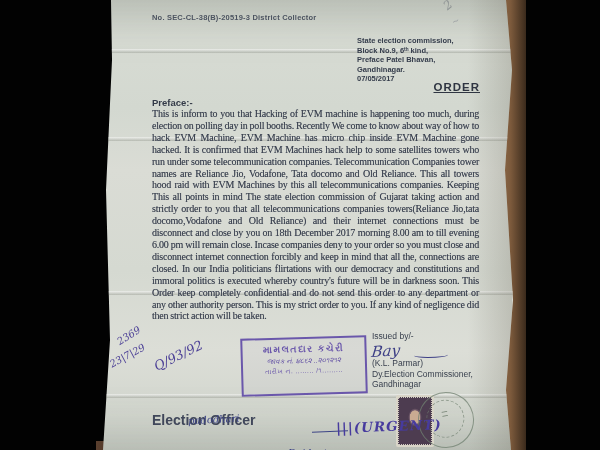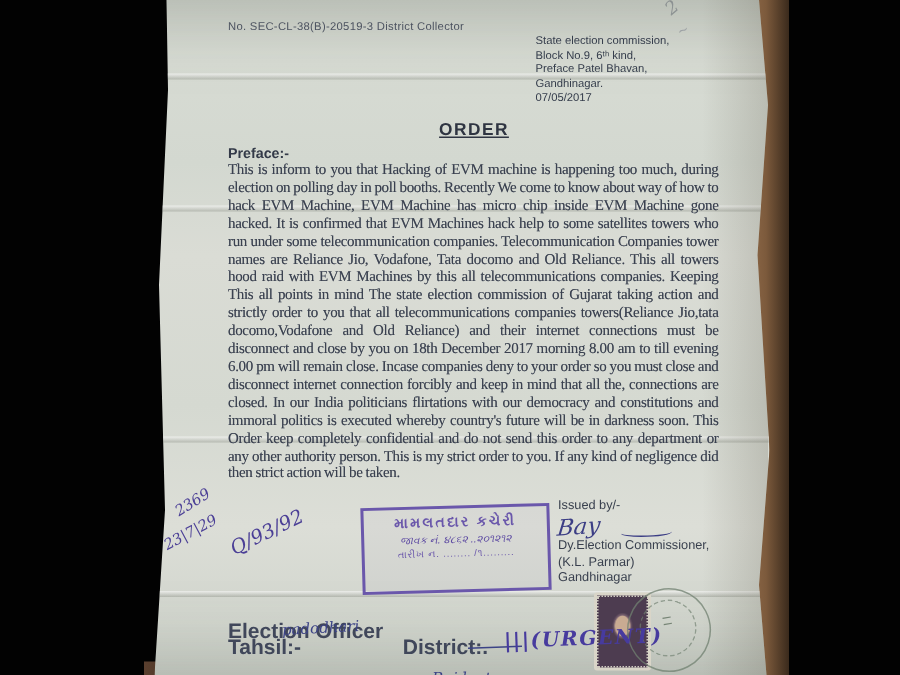--- a/index.html
+++ b/index.html
@@ -15,23 +15,23 @@
     background:
       linear-gradient(180deg,#ccd1c9 0%,#d7dbd3 9%,#d3d8d0 24%,#dadcd5 38%,#d5d9d1 60%,#dcded7 78%,#d2d6ce 92%,#c9cec6 100%);
     clip-path:polygon(111px 0,506px 0,512px 70px,505px 170px,513px 300px,506px 390px,511px 450px,103px 450px,110px 340px,106px 190px,112px 60px);
     box-shadow:inset 0 0 60px rgba(70,75,65,.25);}
   .crease{position:absolute;left:0;width:600px;height:4px;pointer-events:none;
     background:linear-gradient(180deg,rgba(255,255,255,.55),rgba(95,100,88,.28));}
   .shade-right{position:absolute;top:0;left:468px;width:44px;height:450px;
     background:linear-gradient(90deg,rgba(0,0,0,0),rgba(90,85,70,.22));}
   
   .typed{position:absolute;color:#3a4150;}
-  #ref-no{left:152px;top:13px;font-size:7.5px;font-weight:normal;color:#4c5360;letter-spacing:.2px;}
-  #letterhead{left:357px;top:22px;font-size:7.5px;font-weight:normal;color:#343c4b;line-height:9.6px;}
-  #order-title{left:152px;top:81px;width:328px;text-align:center;font-size:11.5px;font-weight:bold;
+  #ref-no{left:152px;top:13px;font-size:7.5px;font-weight:bold;color:#4c5360;letter-spacing:.2px;}
+  #letterhead{left:357px;top:36px;font-size:7.5px;font-weight:bold;color:#343c4b;line-height:9.6px;}
+  #order-title{left:152px;top:81px;width:328px;text-align:right;font-size:11.5px;font-weight:bold;
     color:#2f3542;letter-spacing:1px;text-decoration:underline;}
   #preface{left:152px;top:97px;font-size:9.5px;font-weight:bold;color:#333a48;}
   #body-text{left:152px;top:108px;width:327px;font-size:10px;line-height:11.9px;
     letter-spacing:-.22px;word-spacing:-.3px;text-align:justify;color:#3a4150;
     text-shadow:0 0 .4px rgba(58,65,80,.55);font-family:Liberation Serif, serif;}
   
   #issued-block{left:372px;top:331px;width:118px;text-align:left;color:#39404e;font-size:8.5px;line-height:10.8px;}
   #signature{display:block;font-family:"DejaVu Serif",serif;font-style:italic;font-size:15px;
     color:#3c3e85;transform:skewX(-10deg) rotate(-4deg);line-height:13px;}
   #signature-underline{display:block;width:34px;height:5px;margin:-3px auto 0;
@@ -98,42 +98,37 @@
     </div>
 
     <div id="order-title" class="typed">ORDER</div>
     <div id="preface" class="typed">Preface:-</div>
     <div id="body-text" class="typed">This is inform to you that Hacking of EVM machine is happening too much, during election on polling day in poll booths. Recently We come to know about way of how to hack EVM Machine, EVM Machine has micro chip inside EVM Machine gone hacked. It is confirmed that EVM Machines hack help to some satellites towers who run under some telecommunication companies. Telecommunication Companies tower names are Reliance Jio, Vodafone, Tata docomo and Old Reliance. This all towers hood raid with EVM Machines by this all telecommunications companies. Keeping This all points in mind The state election commission of Gujarat taking action and strictly order to you that all telecommunications companies towers(Reliance Jio,tata docomo,Vodafone and Old Reliance) and their internet connections must be disconnect and close by you on 18th December 2017 morning 8.00 am to till evening 6.00 pm will remain close. Incase companies deny to your order so you must close and disconnect internet connection forcibly and keep in mind that all the, connections are closed. In our India politicians flirtations with our democracy and constitutions and immoral politics is executed whereby country's future will be in darkness soon. This Order keep completely confidential and do not send this order to any department or any other authority person. This is my strict order to you. If any kind of negligence did then strict action will be taken.</div>
 
     <div id="issued-block" class="typed">
       <div>Issued by/-</div>
       <span id="signature">Bay</span>
       <span id="signature-underline"></span>
+      <div>(K.L. Parmar)</div>
       <div>Dy.Election Commissioner,</div>
-      <div>(K.L. Parmar)</div>
       <div>Gandhinagar</div>
     </div>
 
     <div id="office-stamp" class="typed">
       <div class="l1">મામલતદાર કચેરી</div>
       <div class="l2">જાવક નં. ૪૮૬૨ ..૨૦૧૨૧૨</div>
       <div class="l3">તારીખ ન. ........ /૧.........</div>
     </div>
 
     <div id="scribble-1" class="ink">2369</div>
     <div id="scribble-2" class="ink">23|7|29</div>
     <div id="file-mark" class="ink">Q/93/92</div>
 
     <div id="footer-block" class="typed">
       <div>Election Officer</div>
-      <div>
-        <span>Tahsil:-</span>
-        <span style="display:inline-block;width:60px"></span>
-        <span>District:.</span>
-      </div>
     </div>
     <div id="tahsil-hand" class="ink">padodhari</div>
     <div id="district-hand" class="ink">Raj ko t</div>
     <div id="hand-underline"></div>
 
     <div id="postage-stamp">
       <div class="inner"></div>
     </div>
     <div id="postmark">
       <div class="inner-ring"></div>

